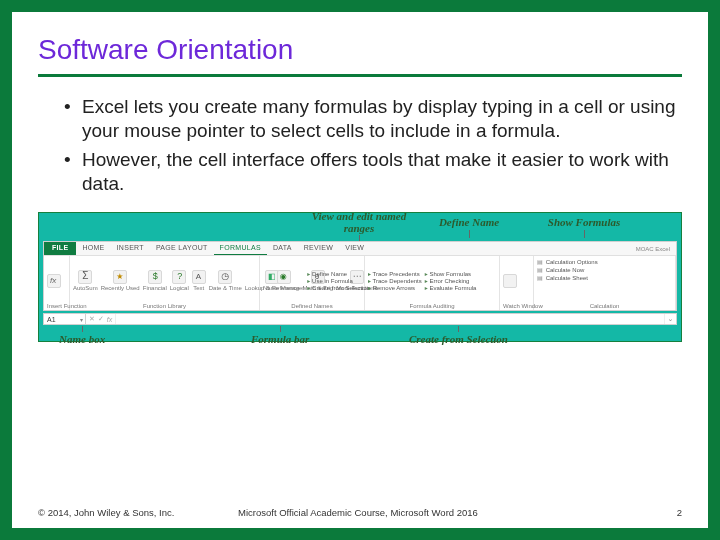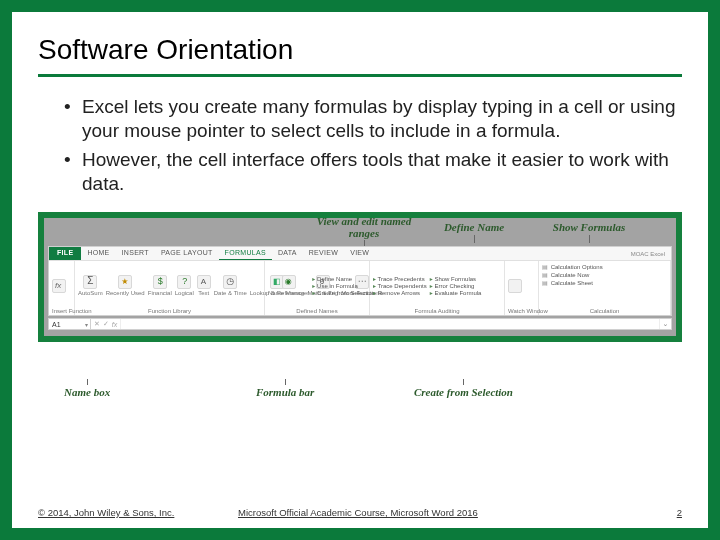--- a/index.html
+++ b/index.html
@@ -5,38 +5,38 @@
   * { box-sizing: border-box; margin: 0; padding: 0; }
   html, body { width: 720px; height: 540px; font-family: Arial, Helvetica, sans-serif; background: #fff; }
   .slide {
     width: 720px; height: 540px;
     border: 12px solid #0b7a3b;
     position: relative;
     padding: 22px 26px 0 26px;
   }
   .title {
     font-size: 28px;
-    color: #000000;
+    color: #6d28d9;
     font-weight: 400;
     padding-bottom: 6px;
   }
   .rule { border: none; border-top: 3px solid #0b7a3b; margin-top: 2px; }
   .bullets {
     margin-top: 18px;
     padding-left: 26px;
     font-size: 19px;
     color: #222;
     line-height: 1.28;
   }
   .bullets li { list-style: none; position: relative; margin-bottom: 4px; padding-left: 18px; }
   .bullets li::before { content: "•"; position: absolute; left: 0; top: 0; }
   .ribbon-area {
     margin-top: 16px;
-    background: #a3a3a3;
-    border: 6px solid #15803d;
+    background: #14b8a6;
+    border: 1px solid #15803d;
     position: relative;
     height: 130px;
     font-size: 9px;
     color: #333;
   }
   .callouts { position: absolute; top: 2px; left: 0; right: 0; height: 26px; }
   .callout { position: absolute; font-family: Georgia, 'Times New Roman', serif; font-weight: bold; font-style: italic; color: #2c5a2c; font-size: 11px; text-align: center; line-height: 1.05; }
   .callout .stem { width: 1px; height: 8px; background: #666; margin: 1px auto 0; }
   .co-view { left: 270px; width: 100px; top: -4px;}
   .co-define { left: 390px; width: 80px; top: 2px;}
@@ -74,29 +74,29 @@
   .group.calc .row::before { content: "▤"; color: #888; }
   .formula-bar {
     position: absolute; left: 4px; right: 4px; top: 100px; height: 12px;
     background: #fff; border: 1px solid #d0d0d0; display: flex; align-items: stretch;
   }
   .namebox { width: 42px; border-right: 1px solid #d0d0d0; font-size: 7px; display: flex; align-items: center; padding-left: 3px; justify-content: space-between; }
   .namebox::after { content: "▾"; font-size: 6px; color: #888; padding-right: 2px; }
   .fb-icons { display: flex; align-items: center; padding: 0 3px; gap: 3px; font-size: 7px; color: #aaa; border-right: 1px solid #eee; }
   .fb-input { flex: 1; }
   .fb-end { width: 12px; display:flex; align-items:center; justify-content:center; font-size:7px; color:#888; border-left:1px solid #eee;}
-  .bottom-callouts { position: absolute; left: 0; right: 0; top: 113px; height: 24px; margin-top: 48px; }
+  .bottom-callouts { position: absolute; left: 0; right: 0; top: 113px; height: 24px; }
   .bcallout { position: absolute; font-family: Georgia, serif; font-weight: bold; font-style: italic; color: #2c5a2c; font-size: 11px; }
   .bcallout .stem { width: 1px; height: 6px; background: #666; margin: 0 auto 1px; }
   .bc-name { left: 20px; }
   .bc-formula { left: 212px; }
   .bc-create { left: 370px; }
   .footer {
     position: absolute; left: 26px; right: 26px; bottom: 10px;
-    display: flex; align-items: flex-start; font-size: 9.5px; color: #333; text-decoration: underline;
+    display: flex; align-items: flex-start; font-size: 9.5px; color: #333;
   }
   .footer .copy { width: 200px; }
   .footer .course { flex: 1; }
   .footer .pg { width: 20px; text-align: right; }
   .titlebar-right { position:absolute; right:6px; top:0; font-size:6px; color:#888; display:flex; gap:4px; align-items:center; height:14px;}
 </style>
 </head>
 <body>
 
 <div class="slide">

